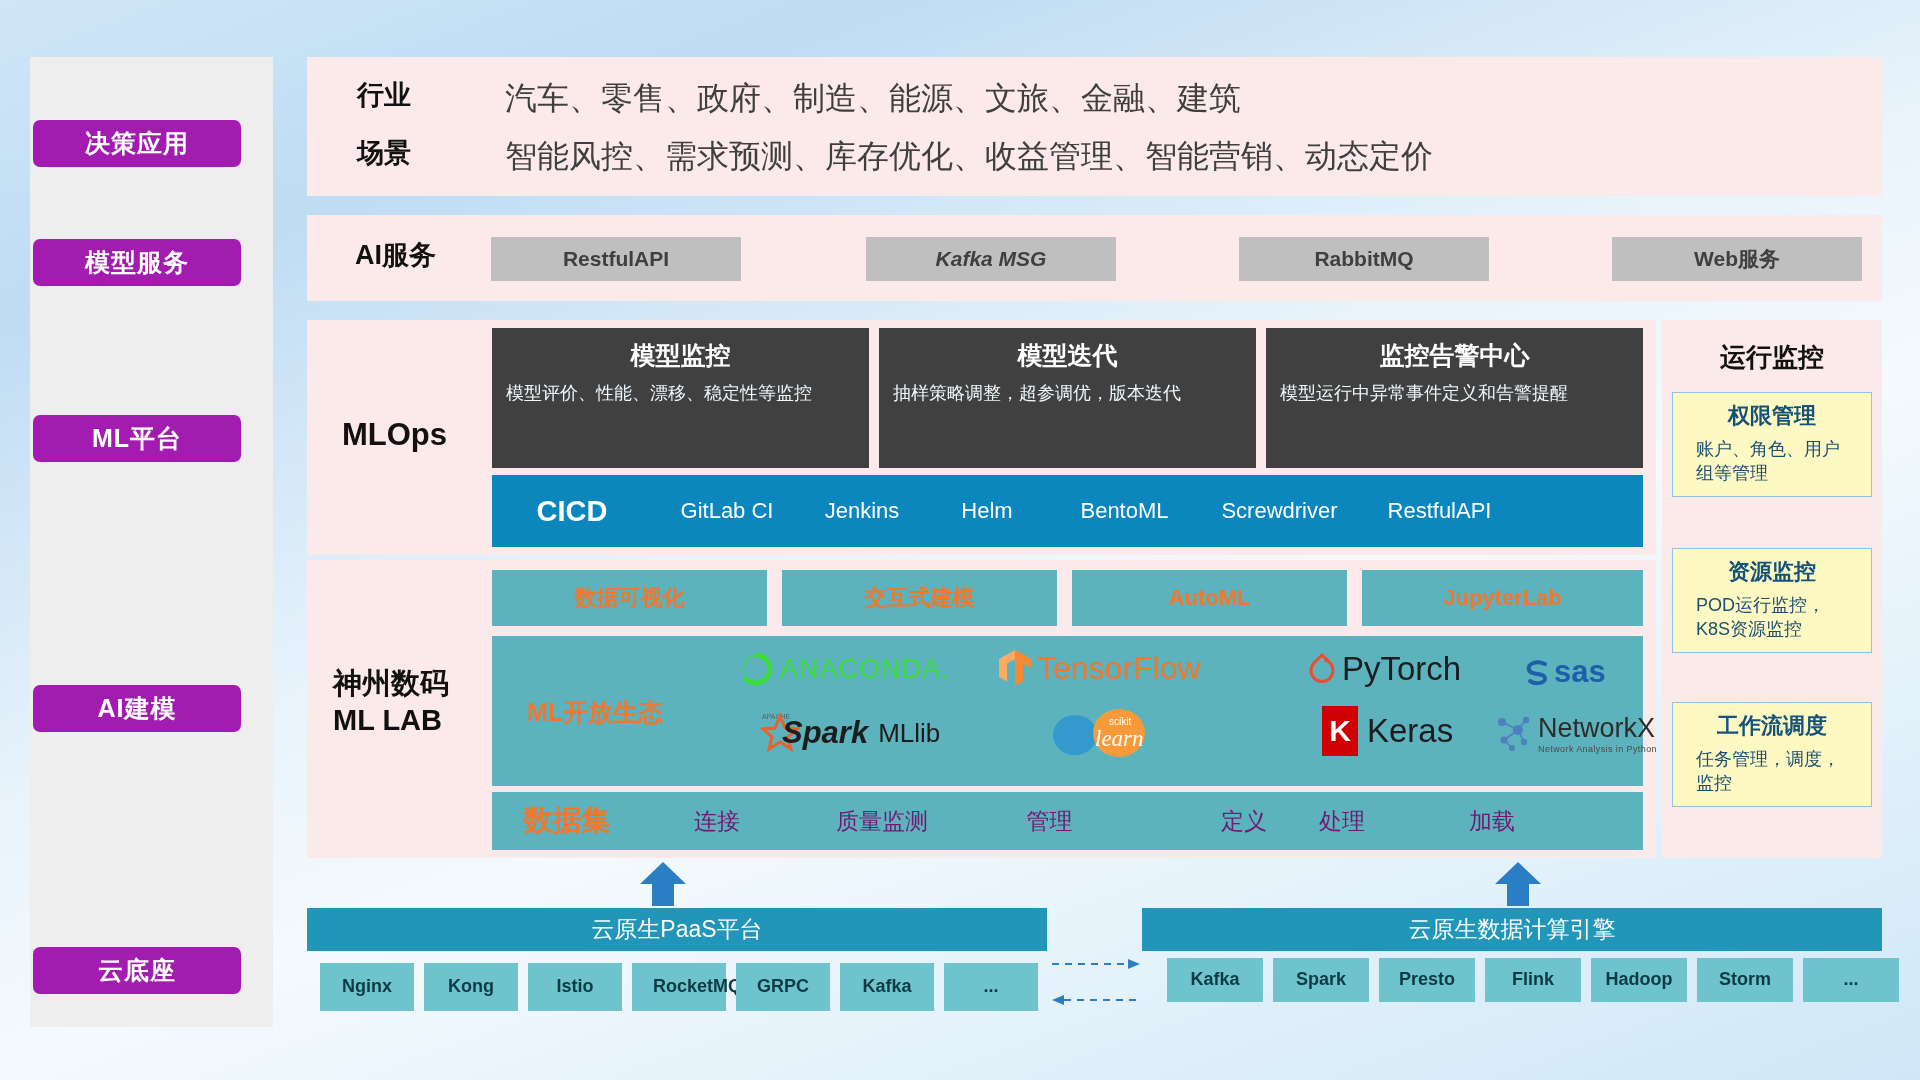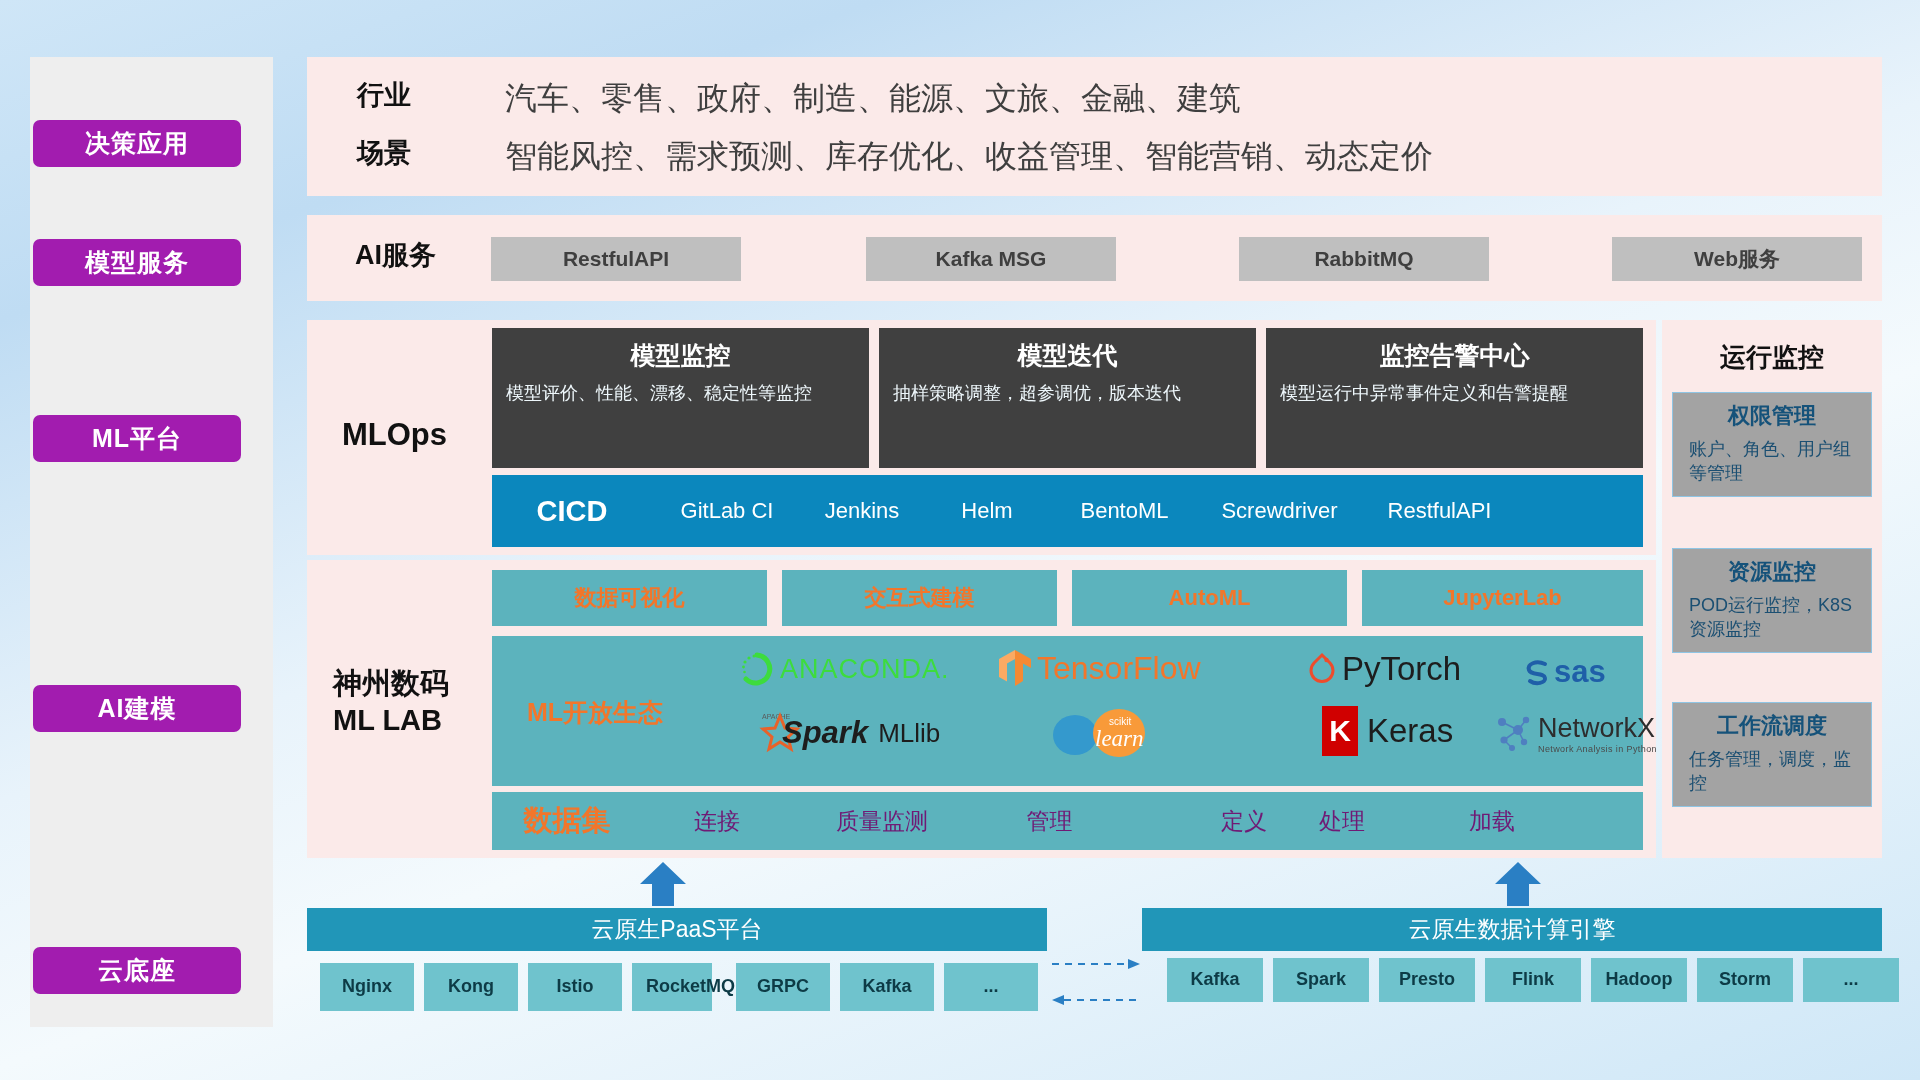--- a/index.html
+++ b/index.html
@@ -129,24 +129,24 @@
   }
 
   
   .mon-title {
     position: absolute;
     font-size: 26px; font-weight: bold; color: #111111;
     text-align: center;
   }
   .mon-card {
     position: absolute;
-    background: #a3a3a3;
+    background: #fef9c3;
     border: 1px solid #8fc5e4;
     box-sizing: border-box;
-    padding: 8px 16px;
+    padding: 8px 23px;
   }
   .mon-card .mt {
     font-size: 22px; font-weight: bold; color: #15527a; text-align: center; margin-bottom: 6px;
   }
   .mon-card .md {
     font-size: 18px; color: #1b4f72; line-height: 1.36;
   }
 
   
   .cloud-bar {
@@ -196,21 +196,21 @@
       <span class="kv-key">场景</span>
     </div>
     <div style="position:absolute; left:198px; top:78px;">
       <span class="kv-val">智能风控、需求预测、库存优化、收益管理、智能营销、动态定价</span>
     </div>
   </div>
 
   <div class="band" style="left:307px; top:215px; width:1575px; height:86px;">
     <div class="band-label" style="left:48px; top:23px;">AI服务</div>
     <div class="svc-pill" style="left:184px; top:22px; width:250px;">RestfulAPI</div>
-    <div class="svc-pill" style="left:559px; top:22px; width:250px;">Kafka MSG</div>
+    <div class="svc-pill" style="left:559px; top:22px; width:250px;font-style:italic;">Kafka MSG</div>
     <div class="svc-pill" style="left:932px; top:22px; width:250px;">RabbitMQ</div>
     <div class="svc-pill" style="left:1305px; top:22px; width:250px;">Web服务</div>
   </div>
 
   <div class="band" style="left:307px; top:320px; width:1349px; height:235px;">
     <div class="band-label" style="left:35px; top:95px; font-size:31px;">MLOps</div>
 
     <div class="mlops-card" style="left:185px; top:8px; width:377px; height:140px;">
       <div class="t">模型监控</div>
       <div class="d">模型评价、性能、漂移、稳定性等监控</div>
@@ -372,21 +372,21 @@
       <polygon points="23,0 46,22 34,22 34,44 12,44 12,22 0,22" fill="#2a7fc4"></polygon>
     </svg>
   </div>
 
   <div class="cloud-bar" style="left:307px; top:908px; width:740px; height:43px;">云原生PaaS平台</div>
   <div class="cloud-bar" style="left:1142px; top:908px; width:740px; height:43px;">云原生数据计算引擎</div>
 
   <div class="comp-chip" style="left:320px; top:963px; width:94px; height:48px;">Nginx</div>
   <div class="comp-chip" style="left:424px; top:963px; width:94px; height:48px;">Kong</div>
   <div class="comp-chip" style="left:528px; top:963px; width:94px; height:48px;">Istio</div>
-  <div class="comp-chip" style="left:632px; top:963px; width:80px; height:48px;padding-left:40px;">RocketMQ</div>
+  <div class="comp-chip" style="left:632px; top:963px; width:94px; height:48px;padding-left:40px;">RocketMQ</div>
   <div class="comp-chip" style="left:736px; top:963px; width:94px; height:48px;">GRPC</div>
   <div class="comp-chip" style="left:840px; top:963px; width:94px; height:48px;">Kafka</div>
   <div class="comp-chip" style="left:944px; top:963px; width:94px; height:48px;">...</div>
 
   <div class="comp-chip" style="left:1167px; top:958px; width:96px; height:44px;">Kafka</div>
   <div class="comp-chip" style="left:1273px; top:958px; width:96px; height:44px;">Spark</div>
   <div class="comp-chip" style="left:1379px; top:958px; width:96px; height:44px;">Presto</div>
   <div class="comp-chip" style="left:1485px; top:958px; width:96px; height:44px;">Flink</div>
   <div class="comp-chip" style="left:1591px; top:958px; width:96px; height:44px;">Hadoop</div>
   <div class="comp-chip" style="left:1697px; top:958px; width:96px; height:44px;">Storm</div>

